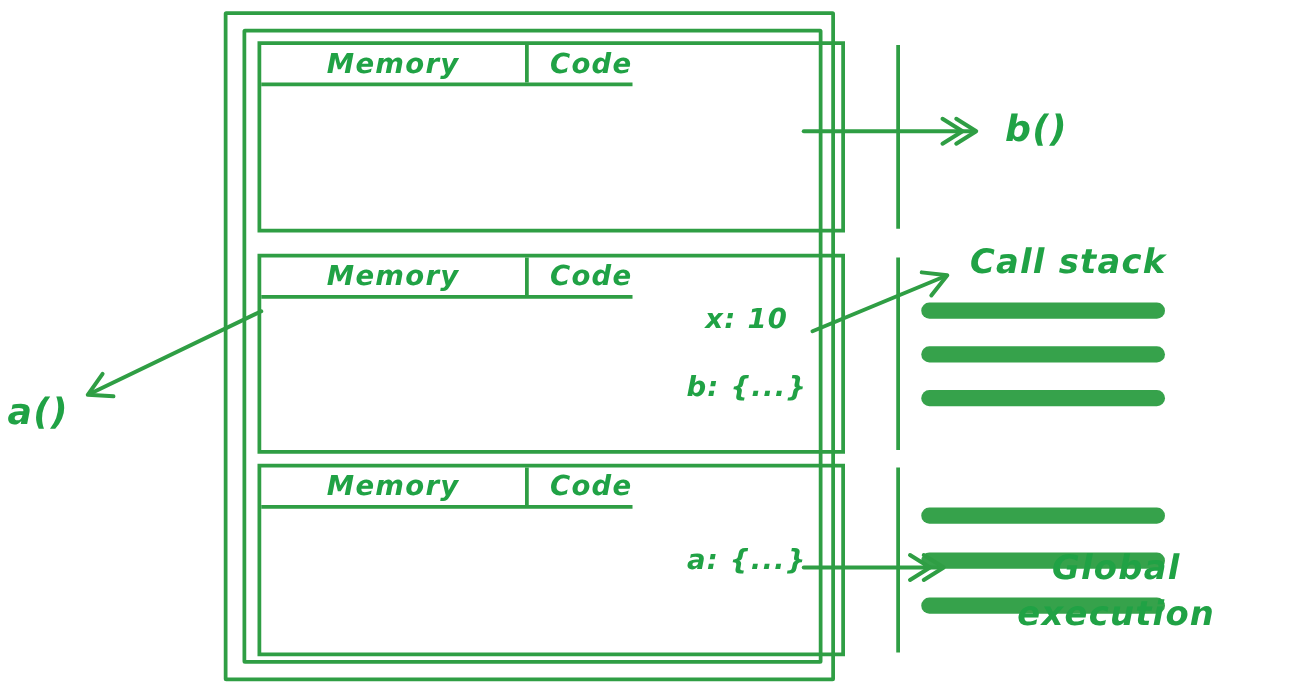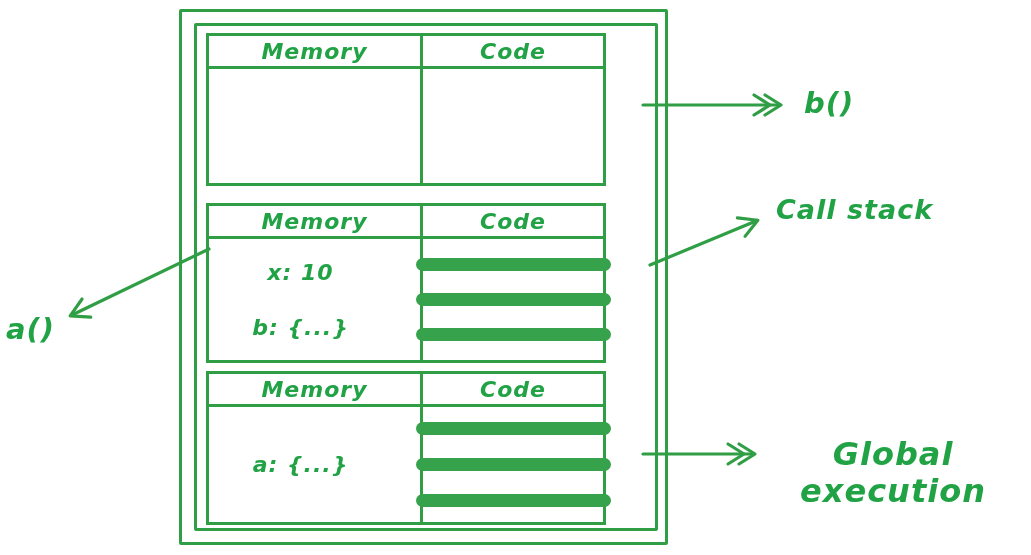--- a/index.html
+++ b/index.html
@@ -23,35 +23,34 @@
     border: 3px solid var(--green);
     border-radius: 2px;
     background: transparent;
   }
   .frame.outer { left: 179px; top: 9px;  width: 489px; height: 536px; }
   .frame.inner { left: 194px; top: 23px; width: 464px; height: 508px; }
 
   .ctx-table {
     position: absolute;
     left: 206px;
-    width: 400px;
+    width: 470px;
     border: 3px solid var(--green);
     display: flex;
-    flex-direction: column;
   }
   .ctx-table.t1 { top: 33px;  height: 153px; }
   .ctx-table.t2 { top: 203px; height: 160px; }
   .ctx-table.t3 { top: 371px; height: 154px; }
 
   .thead { display: flex; height: 33px; border-bottom: 3px solid var(--green); flex: none; }
   .tbody { display: flex; flex: 1; min-height: 0; }
 
   .hcell, .cell { min-width: 0; }
   .hcell.left, .cell.left { width: 214px; border-right: 3px solid var(--green); }
-  .hcell.right, .cell.right { flex: 1; }
+  .hcell.right, .cell.right { flex: 1; padding-left: 17px; }
 
   .hcell {
     display: flex; align-items: center; justify-content: center;
     font: italic 700 22px "DejaVu Sans", sans-serif;
     color: var(--text-green);
     letter-spacing: 1px;
   }
   .cell.left {
     display: flex; flex-direction: column;
     align-items: center; justify-content: center;
@@ -88,21 +87,21 @@
     position: absolute;
     color: var(--text-green);
     font: italic 700 29px "DejaVu Sans", sans-serif;
     letter-spacing: 1px;
     white-space: nowrap;
   }
   .label-b        { left: 804px; top: 86px; }
   .label-callstack{ left: 776px; top: 194px; font-size: 27px; }
   .label-a        { left: 6px;   top: 312px; }
   .label-gec      { left: 766px; top: 436px; width: 254px; text-align: center;
-                    font-size: 32px; line-height: 37px; white-space: normal; }
+                    font-size: 27px; line-height: 37px; white-space: normal; }
 </style>
 </head>
 <body>
 
 <div class="stage">
 
   <div class="frame outer"></div>
   <div class="frame inner"></div>
 
   <div class="ctx-table t1">

